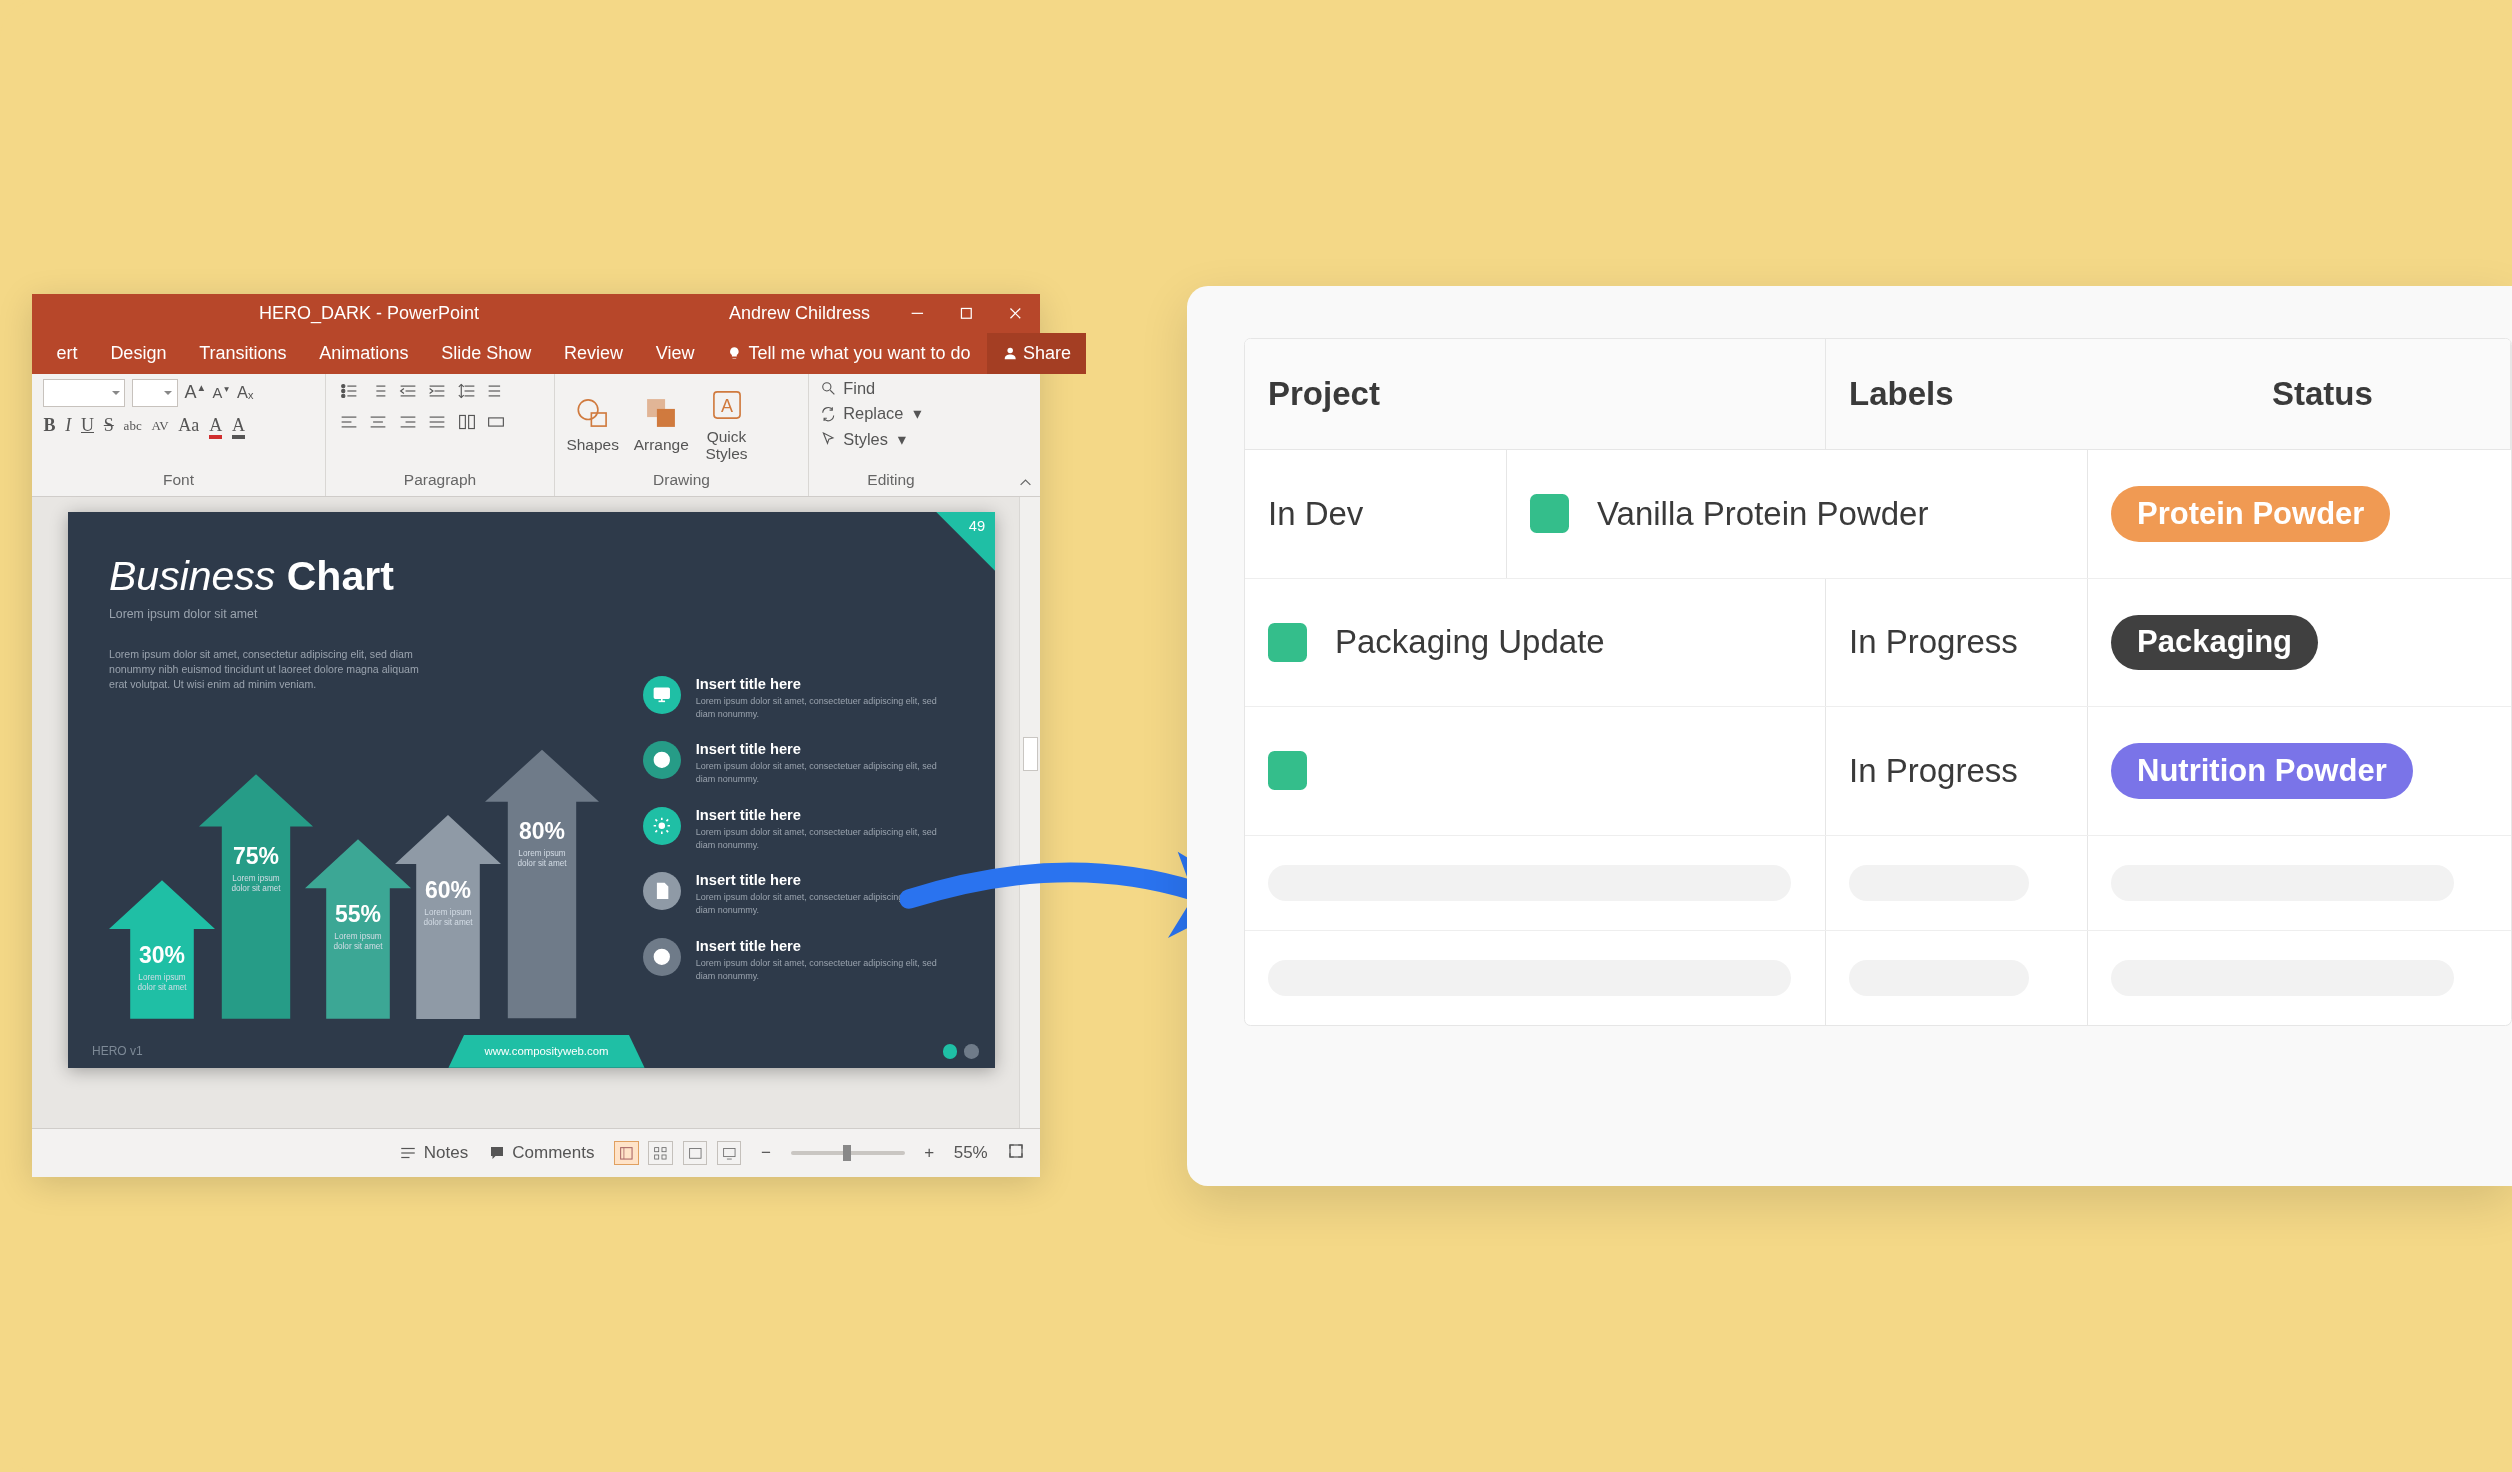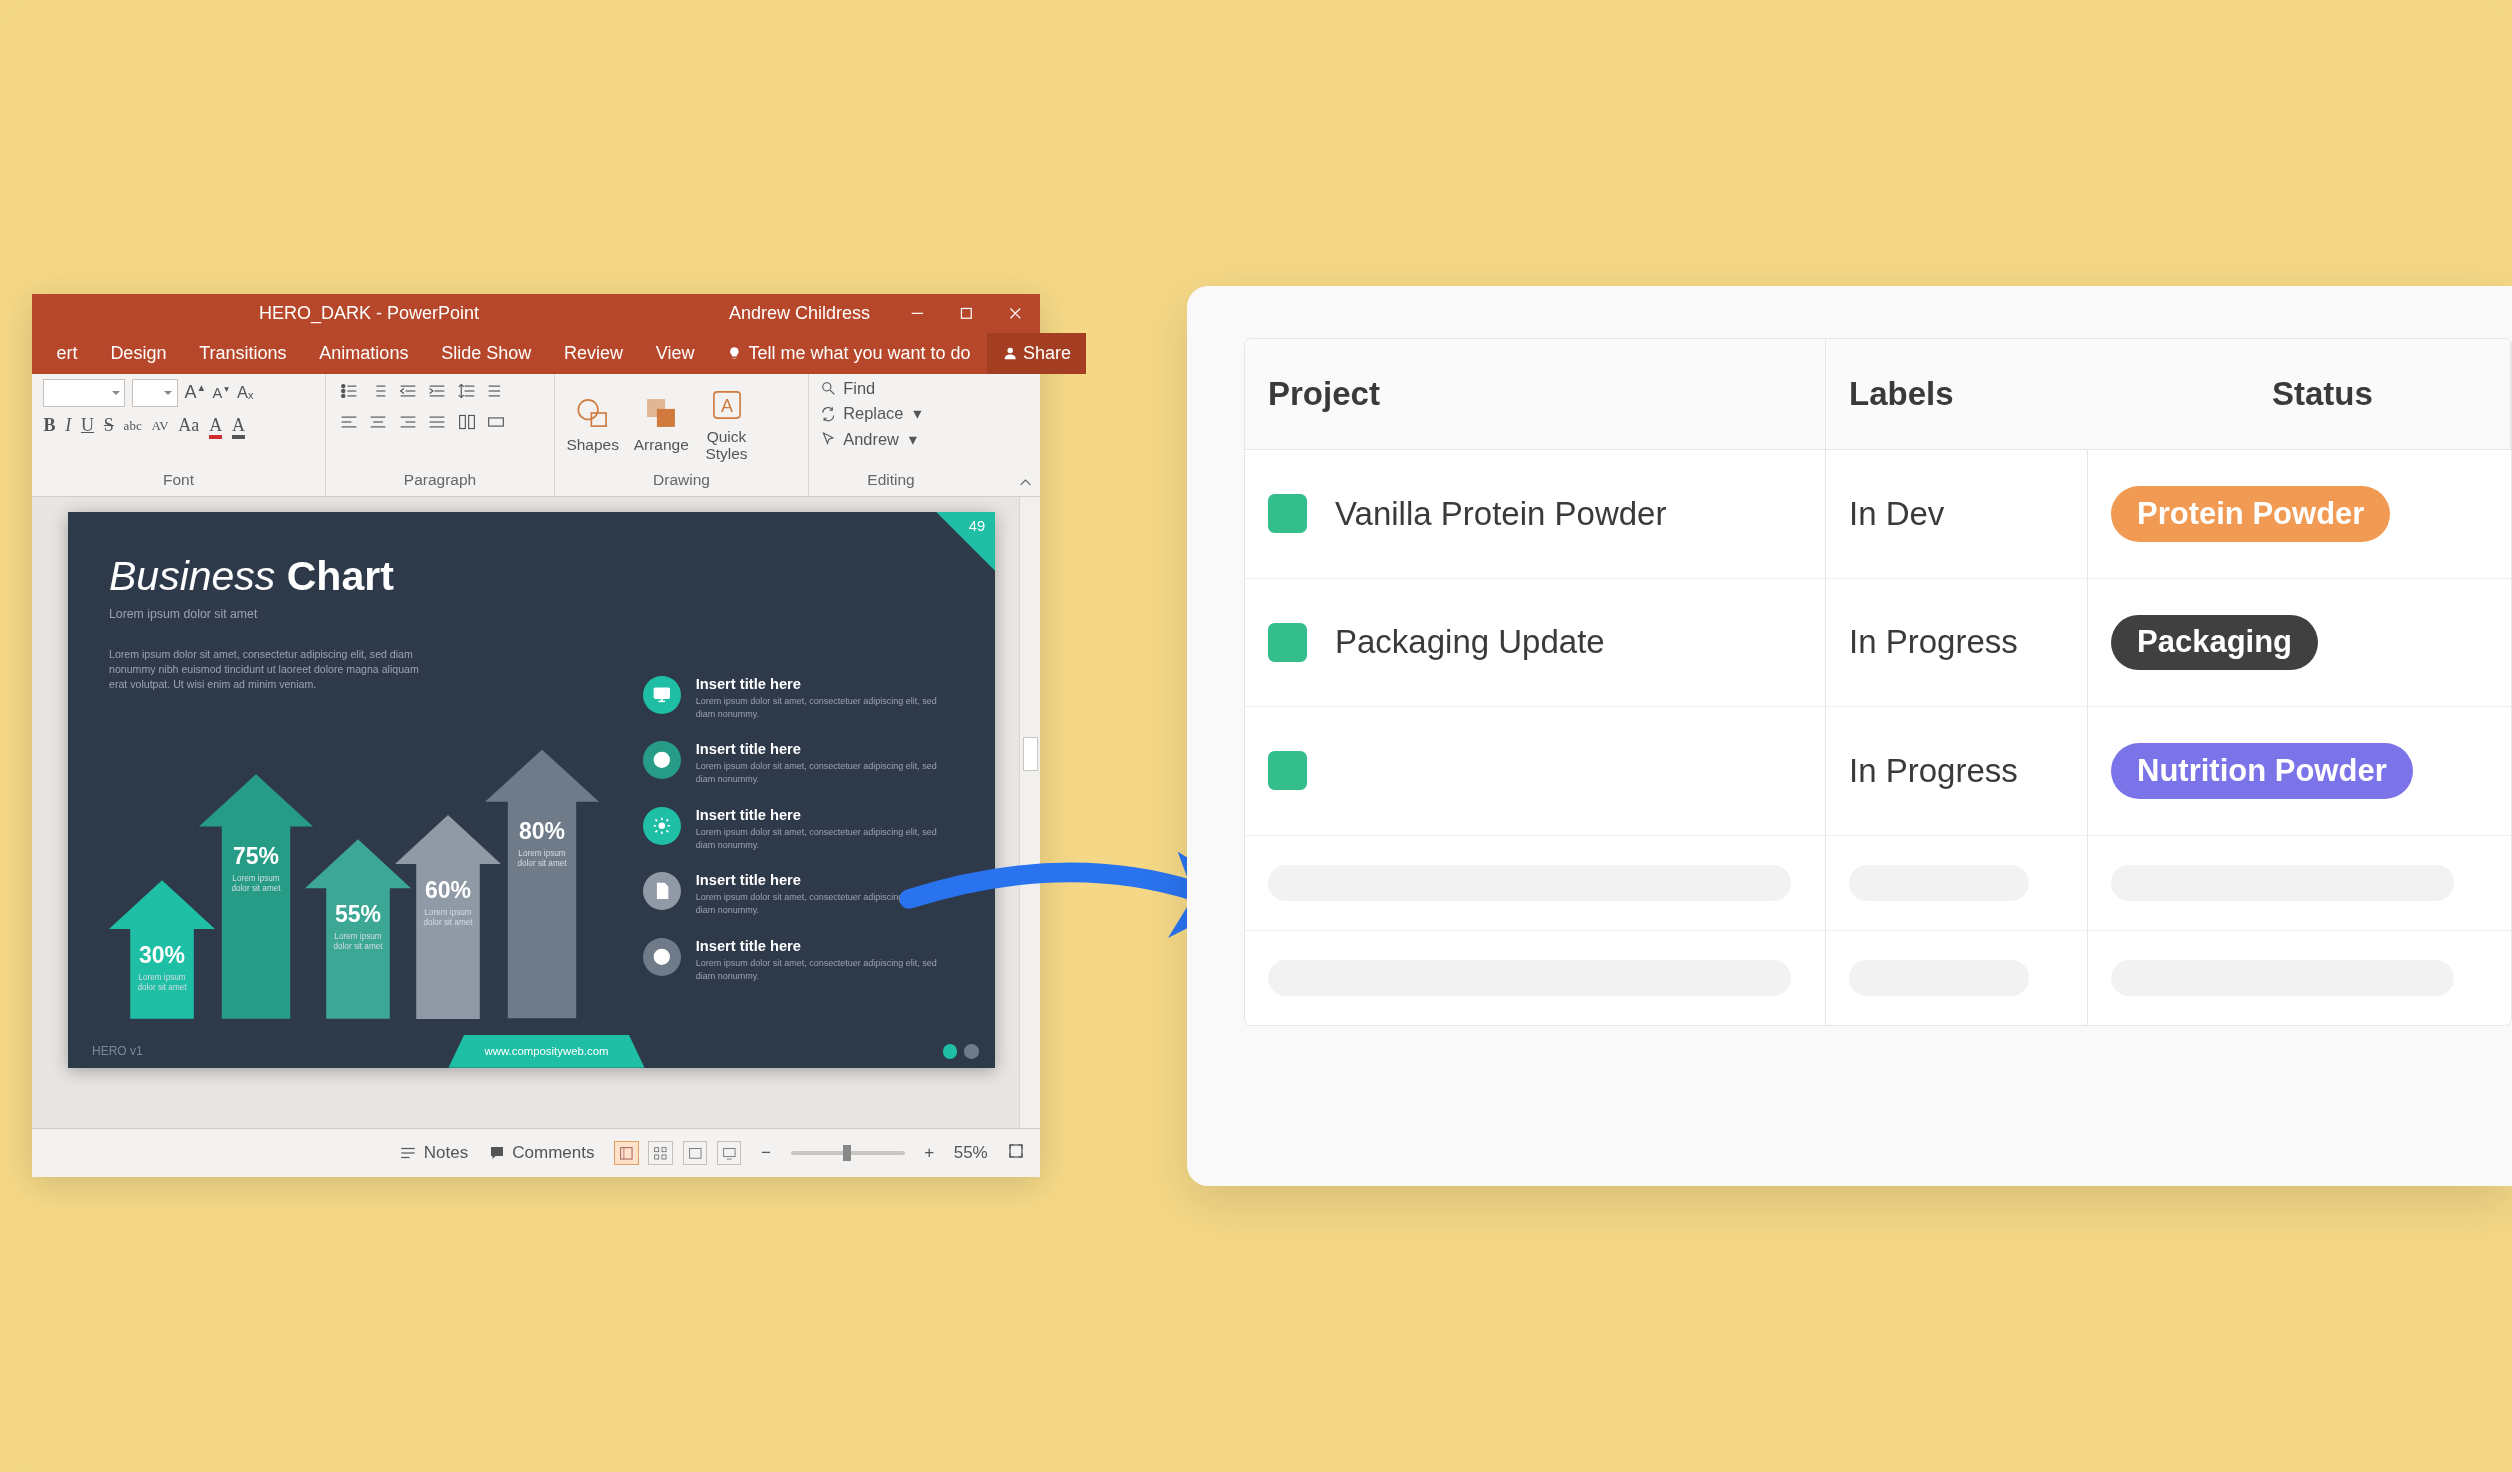--- a/index.html
+++ b/index.html
@@ -584,21 +584,21 @@
                   <path d="M20 14a8 8 0 01-14 5"></path>
                   <polyline points="6 22 6 18 10 18"></polyline>
                 </svg>
                 <span>Replace</span>
                 <span style="margin-left:3.3px">▾</span>
               </div>
           <div class="edit-item">
                 <svg viewBox="0 0 24 24">
                   <path d="M5 3l14 7-6 2-2 6-6-15z"></path>
                 </svg>
-                <span>Andrew</span>
+                <span>Styles</span>
                 <span style="margin-left:3.3px">▾</span>
               </div>
         </div>
       </div>
       <div class="ribbon-label">Editing</div>
     </div>
     <div class="ribbon-collapse">
           <svg width="13" height="13" viewBox="0 0 16 16">
             <polyline points="2,5 8,11 14,5" fill="none" stroke="#666" stroke-width="1.5" transform="rotate(180 8 8)"></polyline>
           </svg>
@@ -804,25 +804,25 @@
 
 <div class="card">
   <div class="table">
     <div class="thead">
       <div class="th col-proj">Project</div>
       <div class="th col-lab">Labels</div>
       <div class="th col-stat">Status</div>
     </div>
 
     <div class="trow">
+      <div class="td col-stat">In Dev</div>
       <div class="td col-proj">
             <div class="proj-check"></div>
             <span>Vanilla Protein Powder</span>
           </div>
-      <div class="td col-stat">In Dev</div>
       <div class="td col-lab">
             <span class="label-pill" style="background:#f09a53">Protein Powder</span>
           </div>
     </div>
     <div class="trow">
       <div class="td col-proj">
             <div class="proj-check"></div>
             <span>Packaging Update</span>
           </div>
       <div class="td col-stat">In Progress</div>

